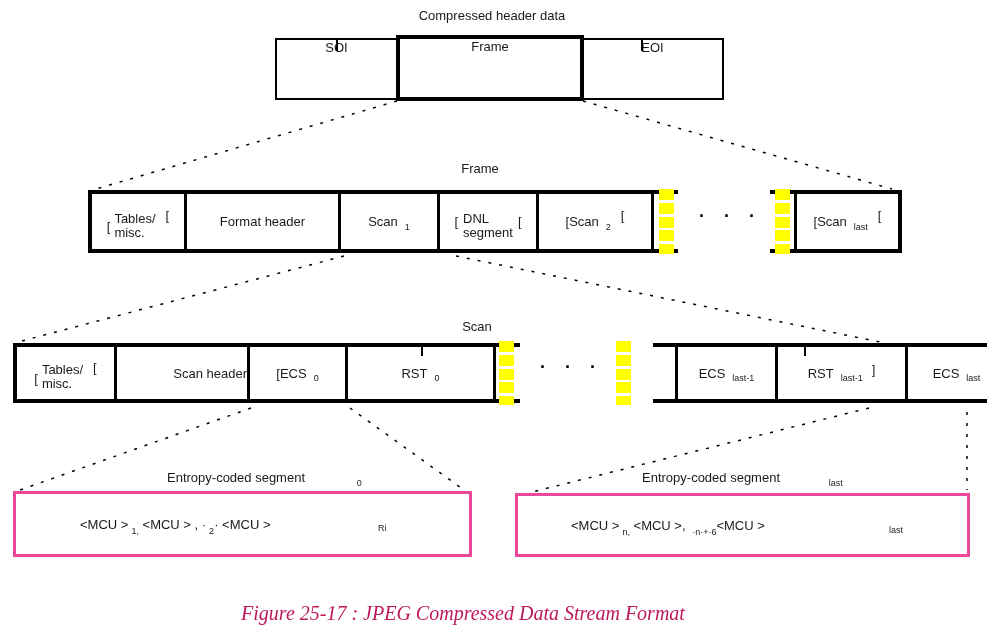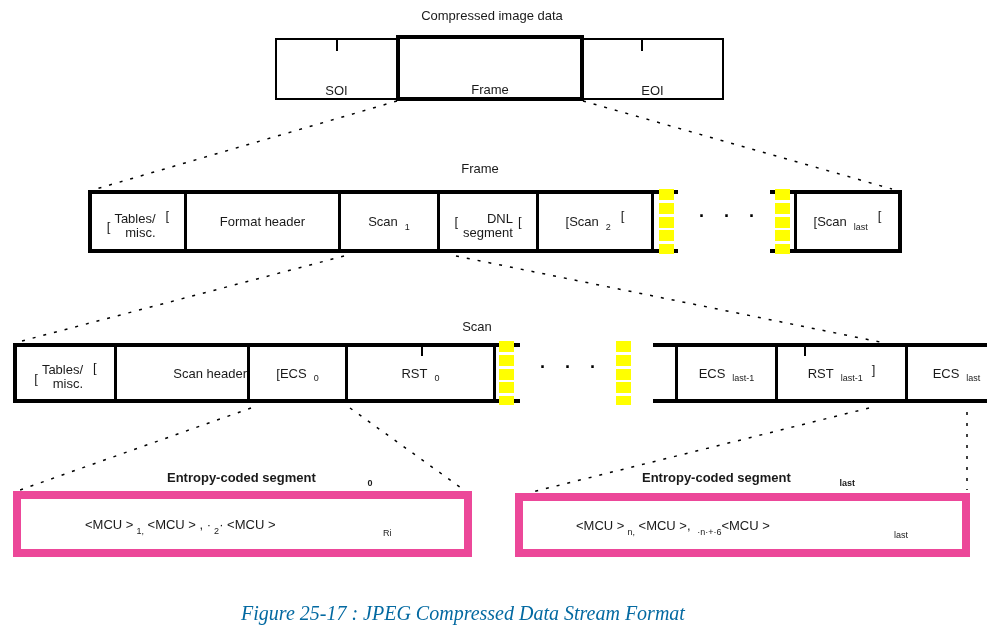--- a/index.html
+++ b/index.html
@@ -2,67 +2,67 @@
 <html><head>
 <meta charset="utf-8">
 <style>
   html,body{margin:0;padding:0;background:#ffffff;}
   #diagram{
     position:relative;width:987px;height:641px;background:#ffffff;
     font-family:"Liberation Sans",sans-serif;color:#1a1a1a;overflow:hidden;
   }
   .lbl{position:absolute;font-size:13px;white-space:nowrap;}
   .ctr{text-align:center;}
-  .box{position:absolute;box-sizing:border-box;background:#fff;display:flex;align-items:flex-end;justify-content:center;font-size:13px;}
+  .box{position:absolute;box-sizing:border-box;background:#fff;display:flex;align-items:flex-start;justify-content:center;font-size:13px;}
   .thin{border:2px solid #000;}
   .bold{border:4px solid #000;}
   .grp{position:absolute;box-sizing:border-box;display:flex;align-items:stretch;background:#fff;}
   .grp-l{border:4px solid #000;border-right:none;}
   .grp-r{border:4px solid #000;border-left:none;}
   .cell{box-sizing:border-box;display:flex;align-items:center;justify-content:center;font-size:13px;white-space:nowrap;}
   .sepR{border-right:3px solid #000;}
   .sepL{border-left:3px solid #000;}
   .stub{flex:1;}
-  .two{display:inline-block;text-align:right;line-height:14px;margin-top:8px;}
+  .two{display:inline-block;text-align:left;line-height:14px;margin-top:8px;}
   .two span{display:block;}
   .bkt{font-size:13px;}
   .bkt-lo{position:relative;top:5px;margin-right:4px;}
   .bkt-hi{position:relative;top:-6px;margin-left:10px;}
   .bkt-mid{margin:0 5px;}
   .sub{font-size:9px;position:relative;top:5px;margin-left:7px;}
   .sub-tight{font-size:9px;position:relative;top:5px;margin-left:3px;}
   .close-bkt{position:relative;top:-4px;margin-left:9px;font-size:13px;}
   .tick{position:absolute;width:2px;height:11px;background:#000;}
   .yellow{position:absolute;width:15px;z-index:6;
     background:repeating-linear-gradient(to bottom,#ffff00 0 11px,rgba(0,0,0,0) 11px 13.8px);}
   .dots{position:absolute;font-size:18px;font-weight:700;letter-spacing:7px;color:#000;white-space:nowrap;}
-  .seg-label{position:absolute;font-size:13px;white-space:nowrap;font-weight:bold;}
+  .seg-label{position:absolute;font-size:13px;white-space:nowrap;}
   .seg-sub{font-size:9px;position:relative;top:4px;}
-  .mcu-box{position:absolute;box-sizing:border-box;border:8px solid #ec4899;background:#fff;display:flex;align-items:center;font-size:13px;white-space:nowrap;}
+  .mcu-box{position:absolute;box-sizing:border-box;border:3px solid #ec4899;background:#fff;display:flex;align-items:center;font-size:13px;white-space:nowrap;}
   .tail-sub{position:absolute;font-size:9px;}
-  .caption{position:absolute;font-family:"Liberation Serif",serif;font-style:italic;font-size:20px;text-align:center;white-space:nowrap;color:#0369a1;}
+  .caption{position:absolute;font-family:"Liberation Serif",serif;font-style:italic;font-size:20px;text-align:center;white-space:nowrap;color:#be185d;}
   svg line{stroke:#000;stroke-width:1.5;stroke-dasharray:3 8;}
 </style>
 </head>
 <body>
 
 <div id="diagram">
 
   <svg width="987" height="641" style="position:absolute;left:0;top:0;pointer-events:none;z-index:1">
     <line x1="397" y1="101" x2="96" y2="189"></line>
     <line x1="583" y1="101" x2="892" y2="189"></line>
     <line x1="344" y1="256" x2="18" y2="342"></line>
     <line x1="456" y1="256" x2="880" y2="342"></line>
     <line x1="251" y1="408" x2="20" y2="490"></line>
     <line x1="350" y1="408" x2="464" y2="490"></line>
     <line x1="869" y1="408" x2="532" y2="492"></line>
     <line x1="967" y1="412" x2="967" y2="490"></line>
   </svg>
 
-  <div class="lbl ctr" style="left:387px;top:8px;width:210px;">Compressed image data</div>
+  <div class="lbl ctr" style="left:387px;top:8px;width:210px;">Compressed header data</div>
 
   <div class="box thin" style="left:275px;top:38px;width:123px;height:62px;z-index:2">
     <span>SOI</span>
   </div>
   <div class="box thin" style="left:581px;top:38px;width:143px;height:62px;z-index:2">
     <span>EOI</span>
   </div>
   <div class="box bold" style="left:396px;top:35px;width:188px;height:66px;z-index:3">
     <span>Frame</span>
   </div>

